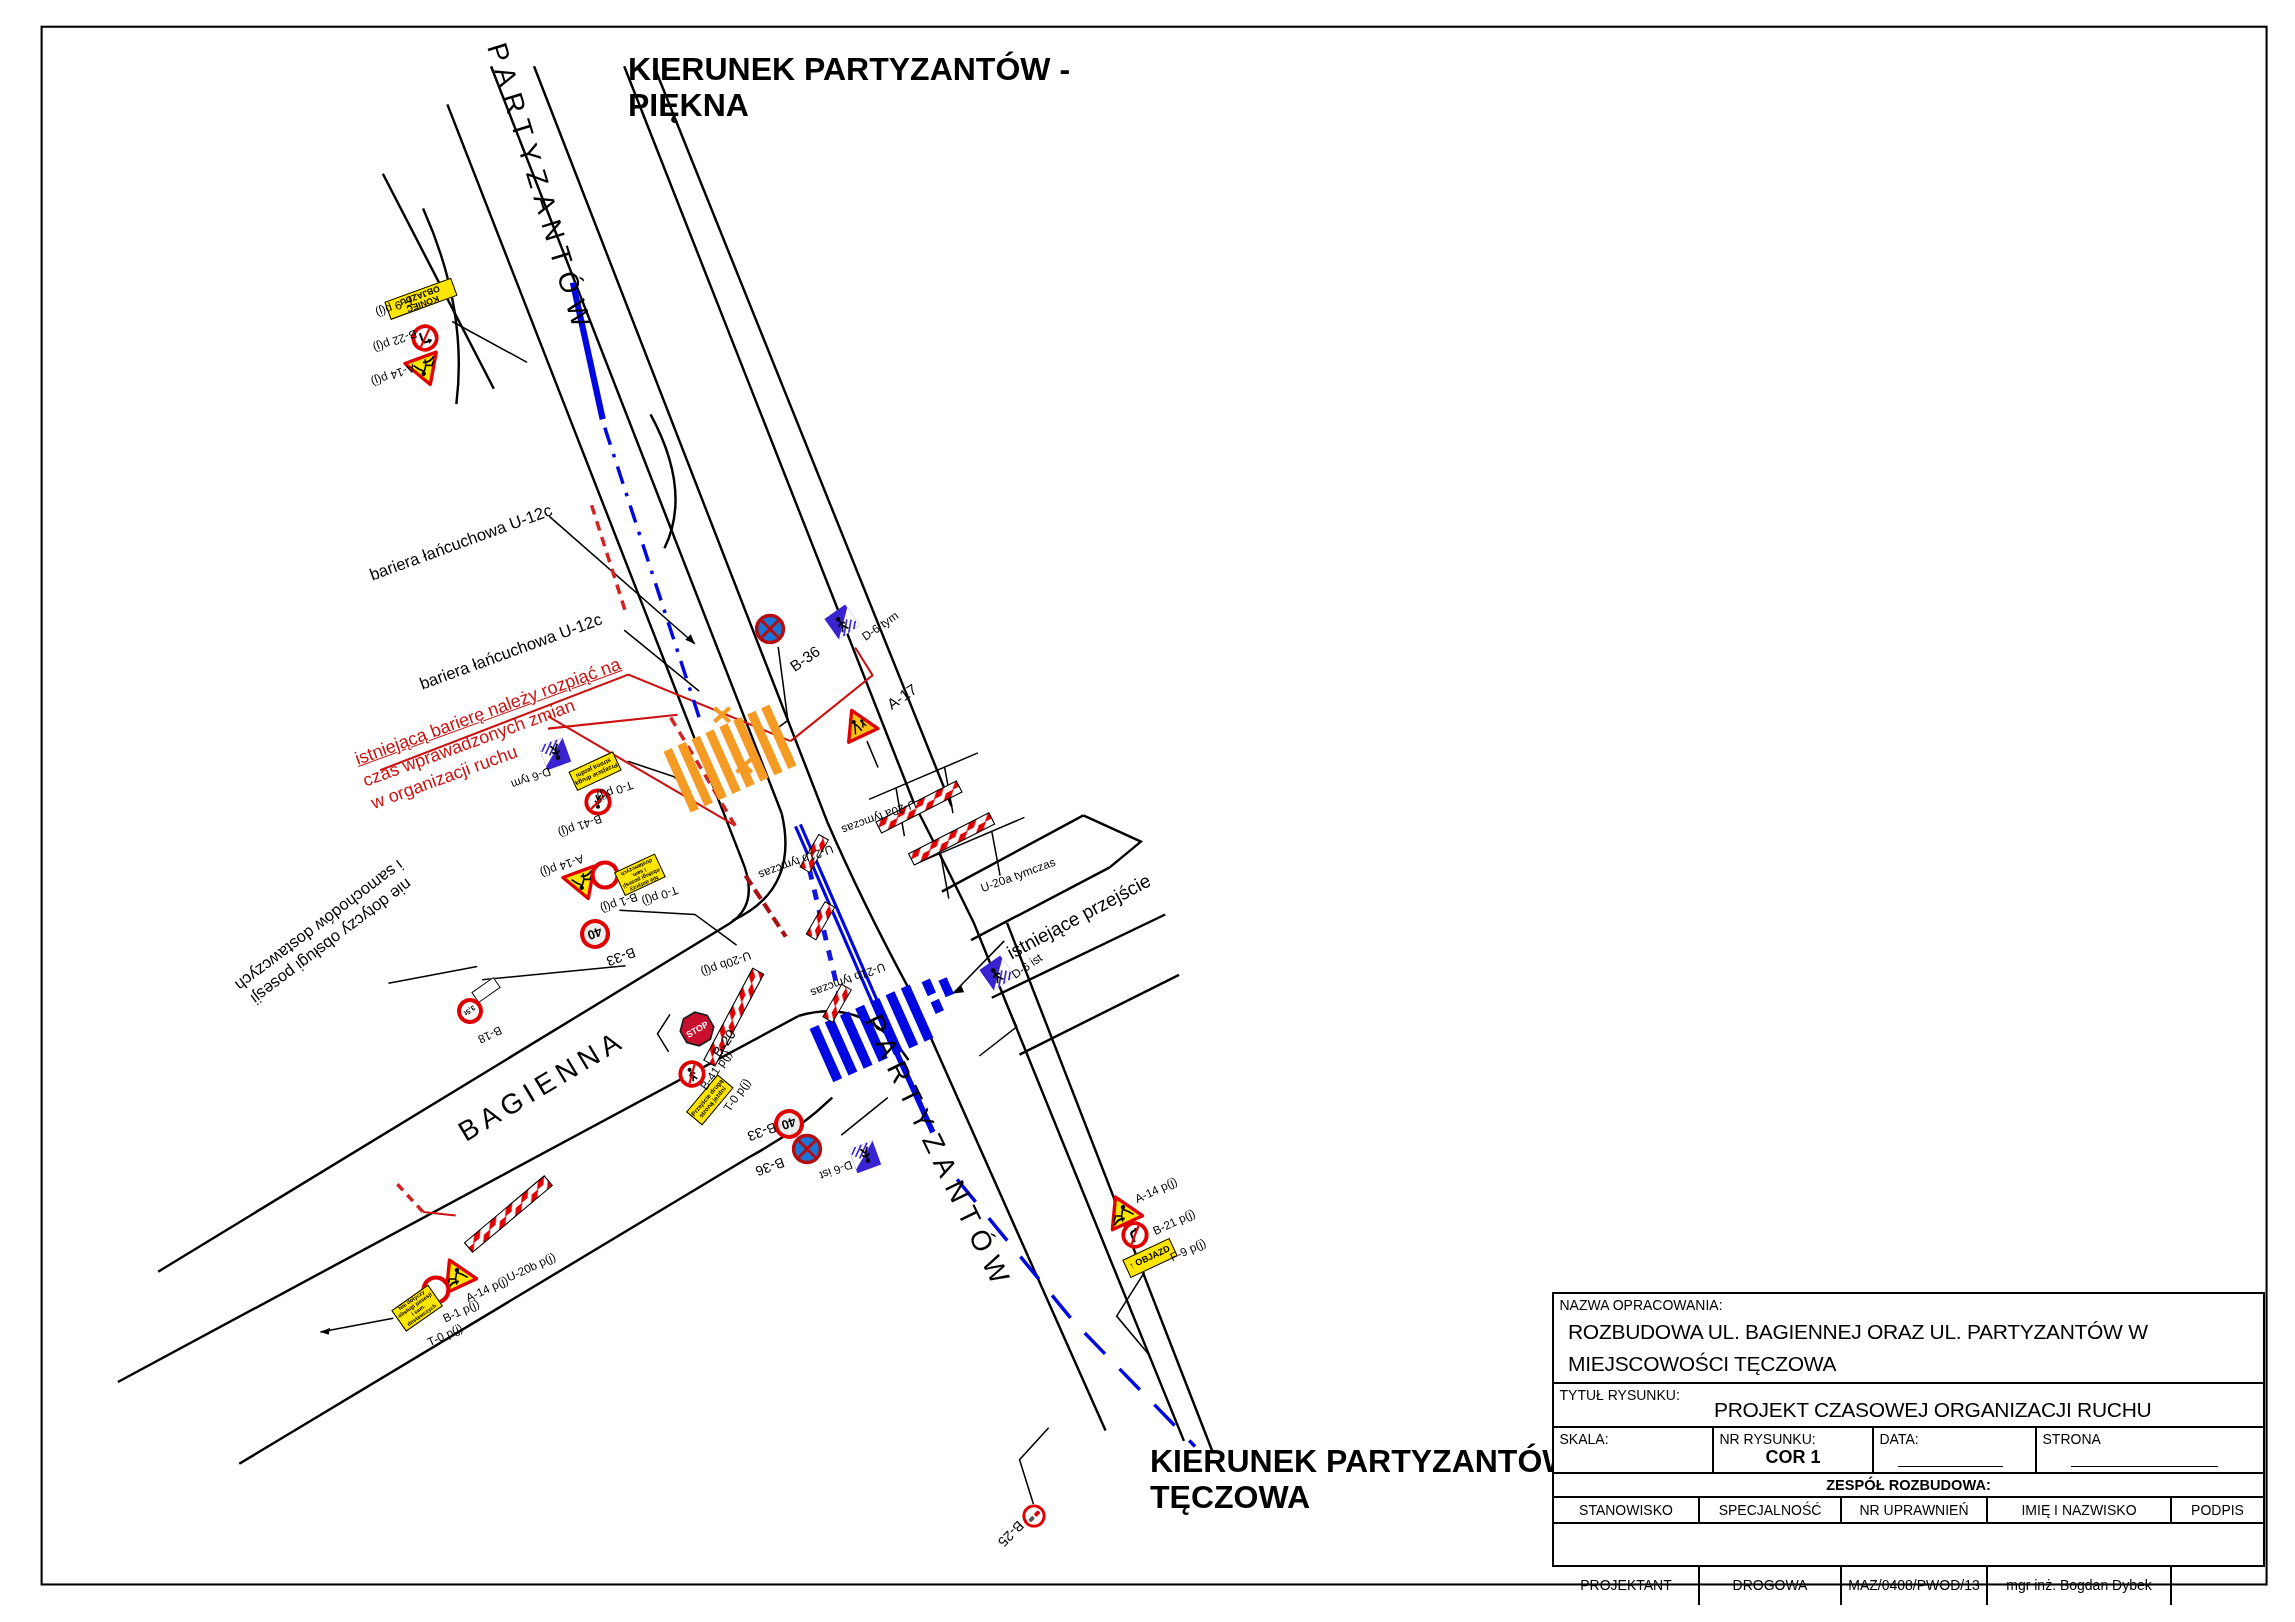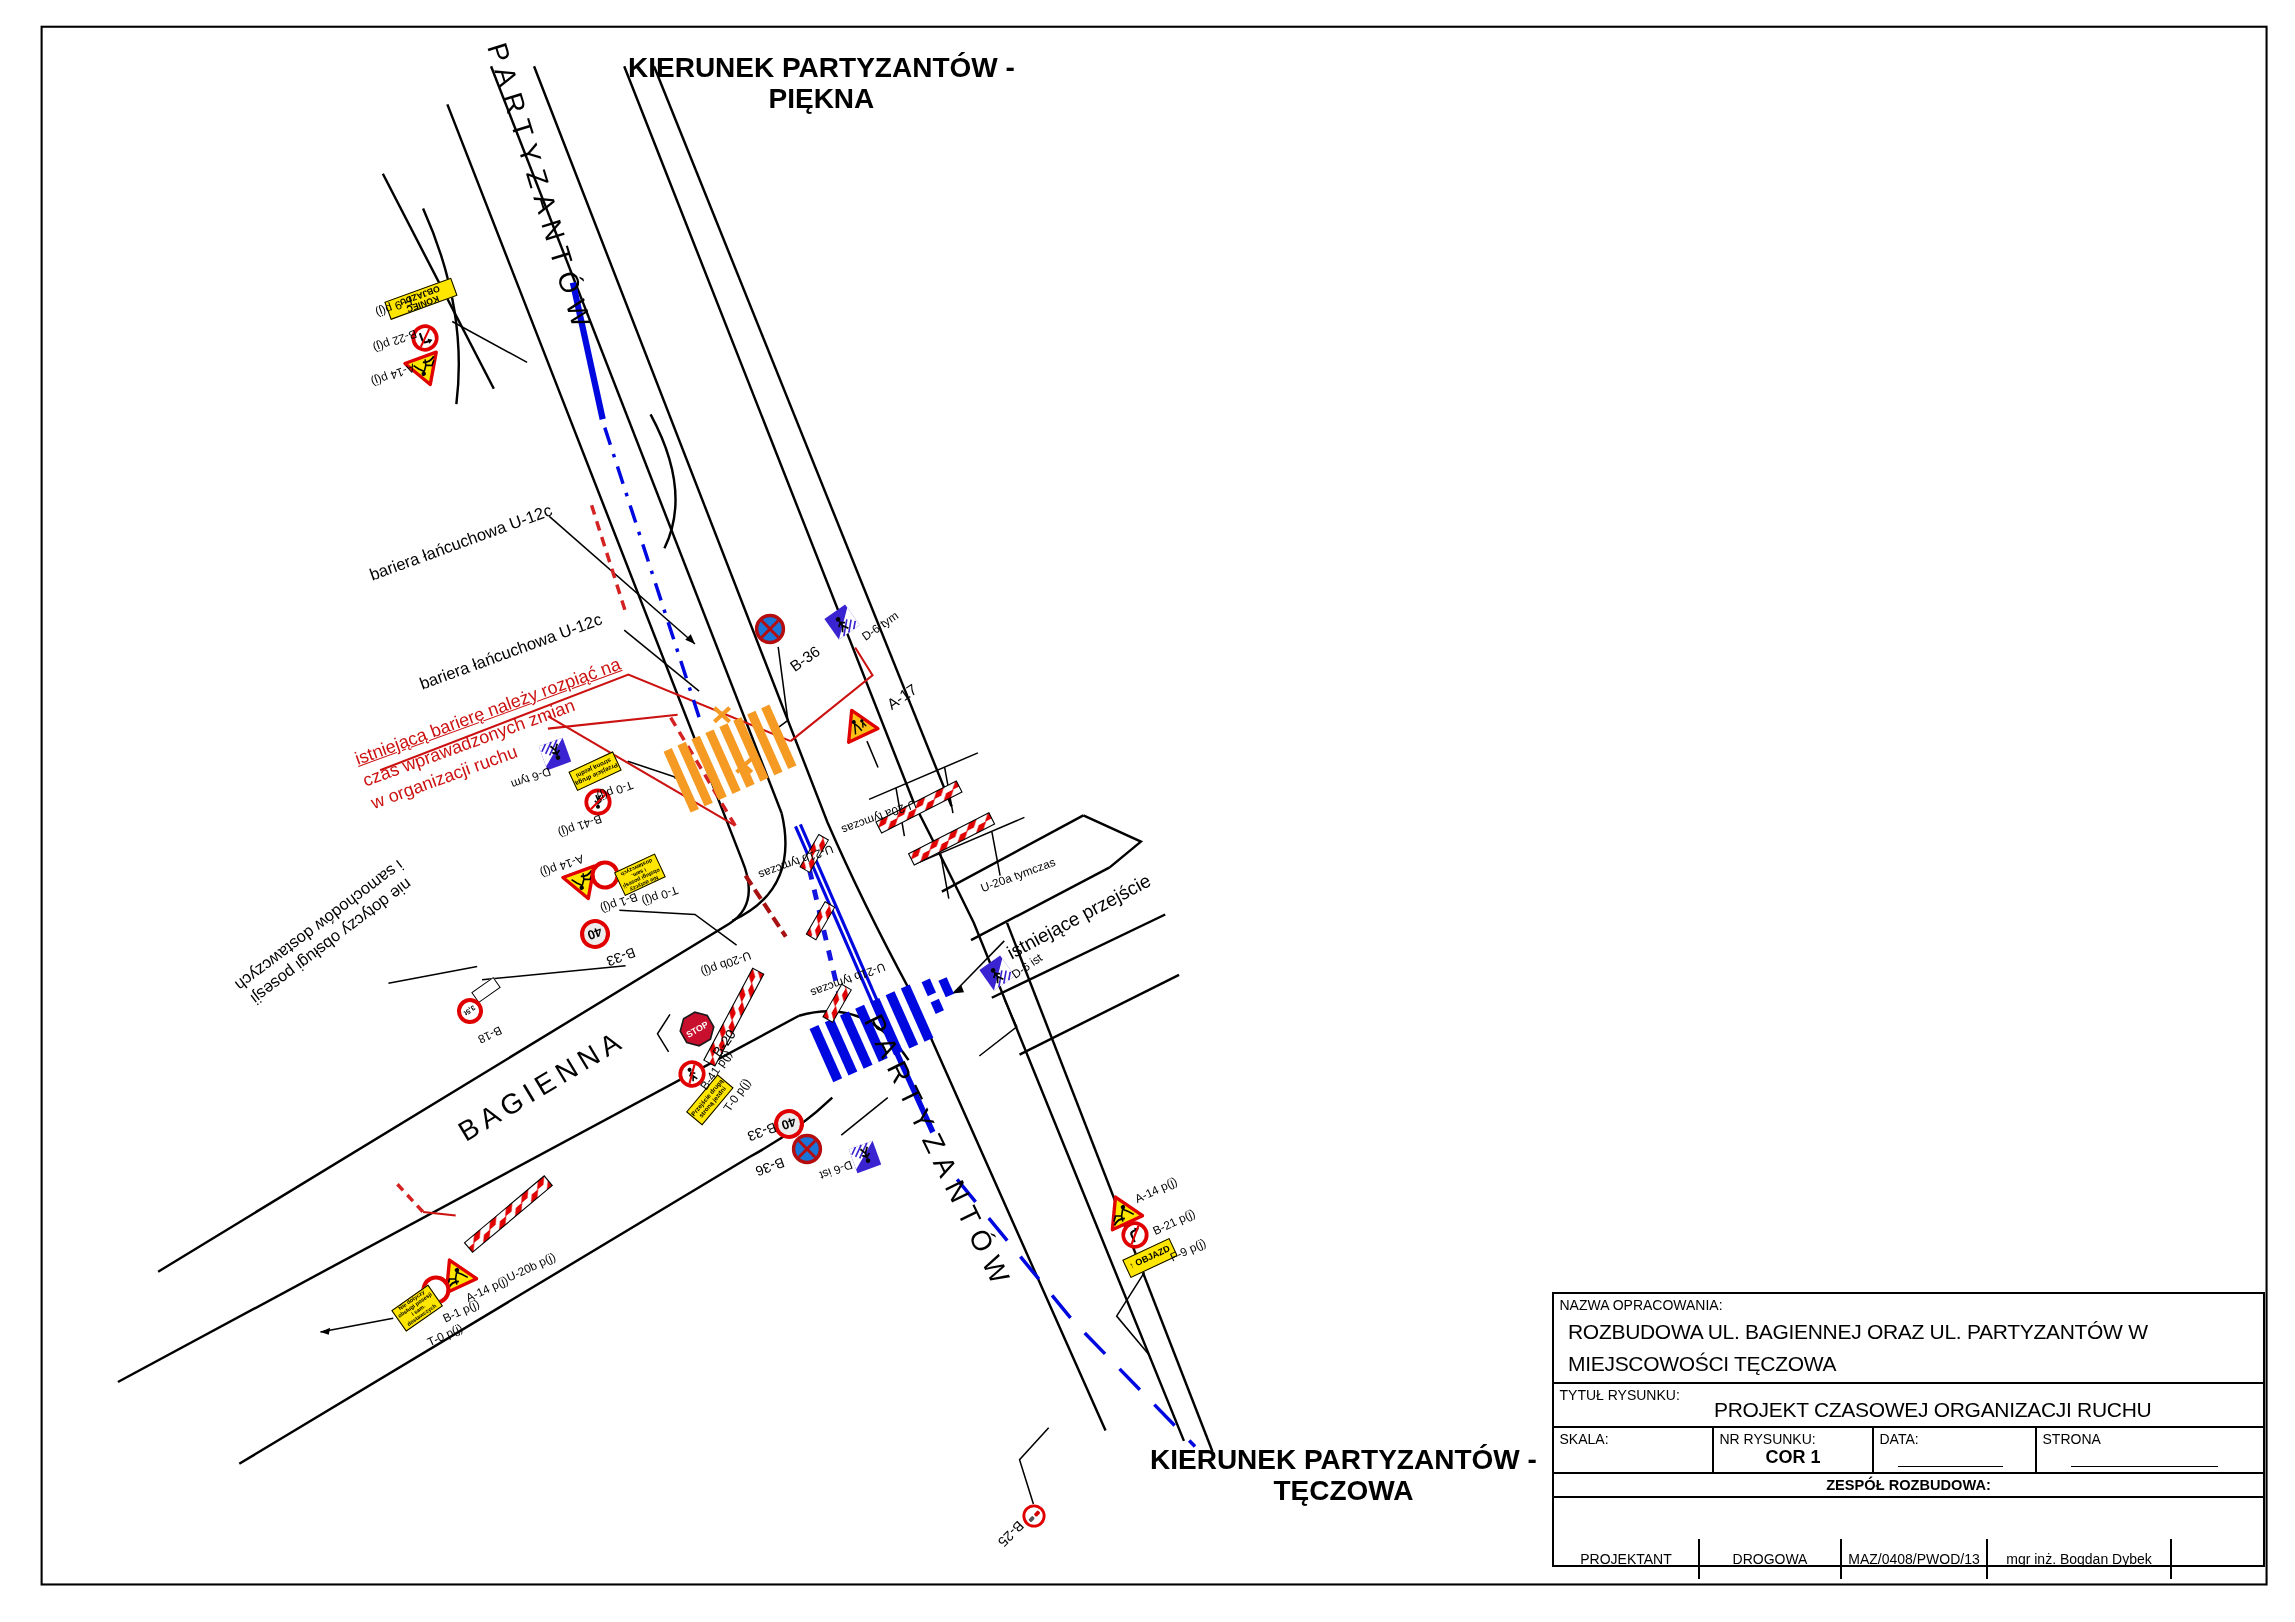--- a/index.html
+++ b/index.html
@@ -1,20 +1,20 @@
 <!DOCTYPE html>
 <html style="font-size:11px"><head>
 <meta charset="utf-8">
 <style>
   html,body{margin:0;padding:0;background:#fff;}
   .canvas{position:relative;width:2295px;height:1623px;background:#ffffff;
           font-family:"Liberation Sans",sans-serif;color:#000;overflow:hidden;}
   svg.layer{position:absolute;left:0;top:0;}
   .ctr{transform-origin:center;}
-  .h1{position:absolute;font-weight:bold;font-size:28px;line-height:1.12;white-space:nowrap;text-align:center;}
+  .h1{position:absolute;font-weight:bold;font-size:32px;line-height:1.12;white-space:nowrap;}
   .street{position:absolute;font-size:28px;letter-spacing:8.3px;white-space:nowrap;}
   .ann{position:absolute;font-size:16.6px;white-space:nowrap;}
   .slbl{position:absolute;font-size:11.8px;white-space:nowrap;}
   .red-note{position:absolute;color:#cc1111;font-size:18px;line-height:1.3;white-space:nowrap;}
   .red-note .u{text-decoration:underline;}
   .ring{position:absolute;border-radius:50%;background:#fff;border:4.9px solid #e00000;
         display:flex;align-items:center;justify-content:center;font-weight:bold;}
   .plate{position:absolute;background:#ffe600;border:1.7px solid #000;
          display:flex;flex-direction:column;align-items:center;justify-content:center;
          font-weight:bold;text-align:center;line-height:1.05;}
@@ -445,20 +445,29 @@
       </div>
       <div class="cell" style="flex:1;">
         <span class="lab">STRONA</span>
         <span class="blank"></span>
       </div>
     </div>
   </div>
   <div class="row" style="height:23.6px;display:flex;align-items:center;justify-content:center;font-weight:bold;font-size:14.6px;">
     <span>ZESPÓŁ ROZBUDOWA:</span>
   </div>
+  <div class="row" style="height:26px;">
+    <div class="cells">
+      <div class="cell" style="width:146px;">STANOWISKO</div>
+      <div class="cell" style="width:142px;">SPECJALNOŚĆ</div>
+      <div class="cell" style="width:146px;">NR UPRAWNIEŃ</div>
+      <div class="cell" style="width:184px;">IMIĘ I NAZWISKO</div>
+      <div class="cell" style="flex:1;">PODPIS</div>
+    </div>
+  </div>
   <div class="row" style="height:40px;border-bottom:none;margin-top:41px;">
     <div class="cells">
       <div class="cell" style="width:146px;">PROJEKTANT</div>
       <div class="cell" style="width:142px;">DROGOWA</div>
       <div class="cell" style="width:146px;">MAZ/0408/PWOD/13</div>
       <div class="cell" style="width:184px;">mgr inż. Bogdan Dybek</div>
       <div class="cell" style="flex:1;"></div>
     </div>
   </div>
 </div>

